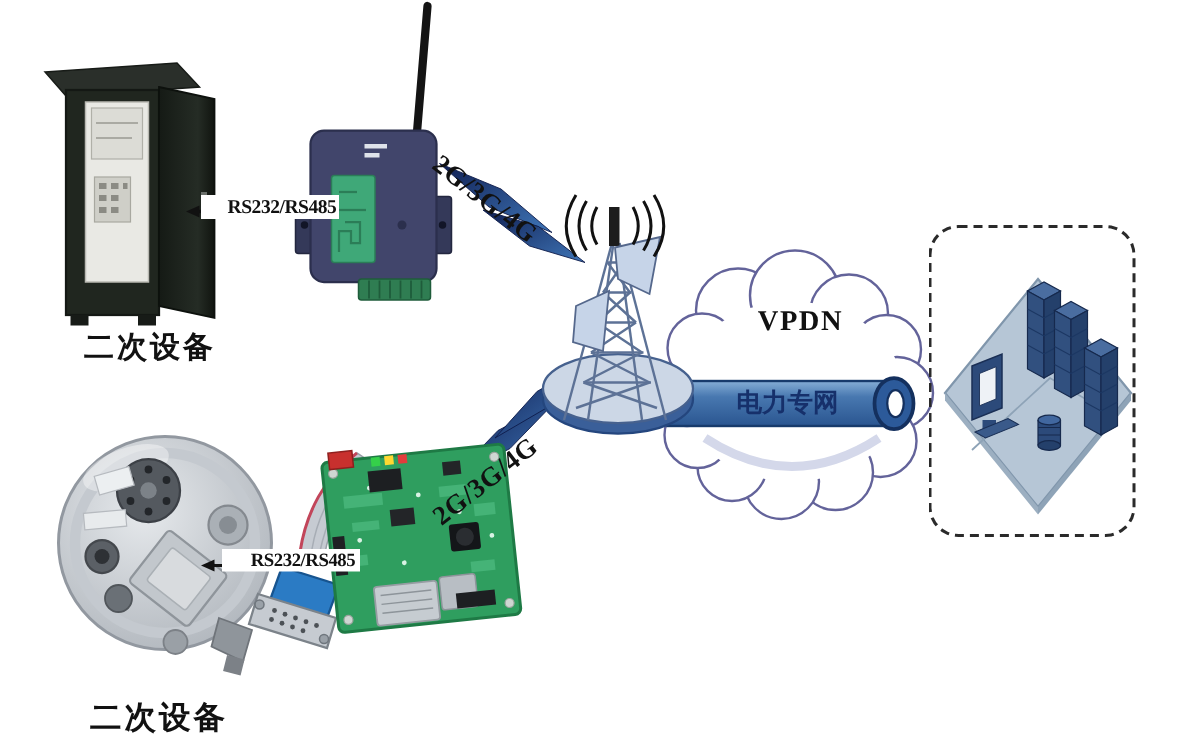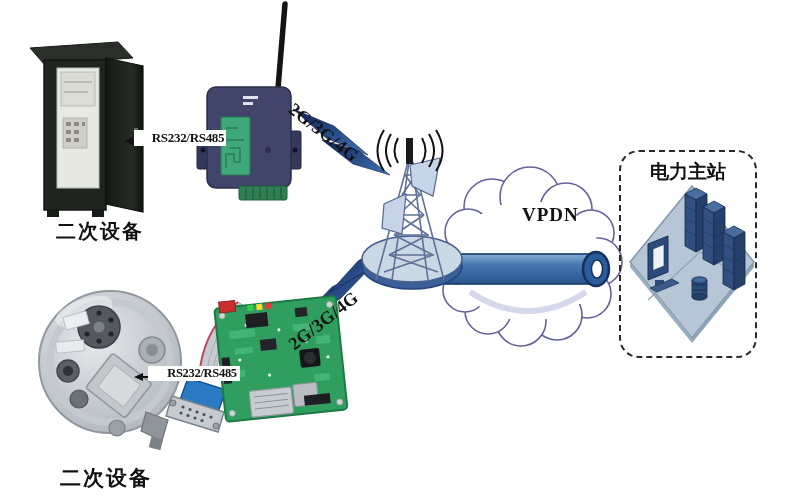--- a/index.html
+++ b/index.html
@@ -10,21 +10,21 @@
   .art{position:absolute;left:0;top:0;z-index:1;}
   .lbl{position:absolute;z-index:5;color:#111;white-space:nowrap;}
   .serif{font-family:"Liberation Serif","DejaVu Serif",serif;font-weight:bold;}
   .cjk{font-family:"Liberation Sans","DejaVu Sans",sans-serif;font-weight:bold;}
   .rs{background:#ffffff;text-align:center;font-size:13px;letter-spacing:-0.3px;padding-left:16px;}
   .rs-top{left:134px;top:130px;width:76px;}
   .rs-bottom{left:148px;top:366px;width:76px;font-size:12.5px;}
   .wl{font-size:18px;letter-spacing:0.5px;}
   .wl-top{left:297px;top:99px;transform:rotate(38deg);transform-origin:0 0;}
   .wl-bottom{left:291px;top:336px;transform:rotate(-38deg);transform-origin:0 50%;}
-  .vpdn{left:498px;top:204px;width:64px;text-align:left;font-size:19px;letter-spacing:1px;margin-left:24px;}
+  .vpdn{left:498px;top:204px;width:64px;text-align:right;font-size:19px;letter-spacing:1px;}
   .pipe-lbl{left:455px;top:257px;width:140px;text-align:center;font-size:17px;color:#16306b;}
   .station-title{left:630px;top:159px;width:116px;text-align:center;font-size:19px;}
   .dev-top{left:48px;top:218px;width:104px;text-align:center;font-size:20px;letter-spacing:2px;}
   .dev-bottom{left:50px;top:464px;width:112px;text-align:center;font-size:21px;letter-spacing:2px;}
   .dashed-box{
     position:absolute;left:619px;top:150px;width:138px;height:208px;z-index:2;
     border:2.5px dashed #2a2a2a;border-radius:20px;box-sizing:border-box;
   }
 </style>
 </head>
@@ -327,22 +327,22 @@
   <div class="dashed-box"></div>
 
   <div class="lbl cjk dev-top">二次设备</div>
 
   <div class="lbl serif rs rs-top">RS232/RS485</div>
 
   <div class="lbl serif wl wl-top">2G/3G/4G</div>
 
   <div class="lbl serif vpdn">VPDN</div>
 
-
-  <div class="lbl cjk station-title">电力主站</div>
+  <div class="lbl cjk pipe-lbl">电力专网</div>
+
 
   <div class="lbl cjk dev-bottom">二次设备</div>
 
   <div class="lbl serif rs rs-bottom">RS232/RS485</div>
 
   <div class="lbl serif wl wl-bottom">2G/3G/4G</div>
 
 </div>
 
 </body></html>

